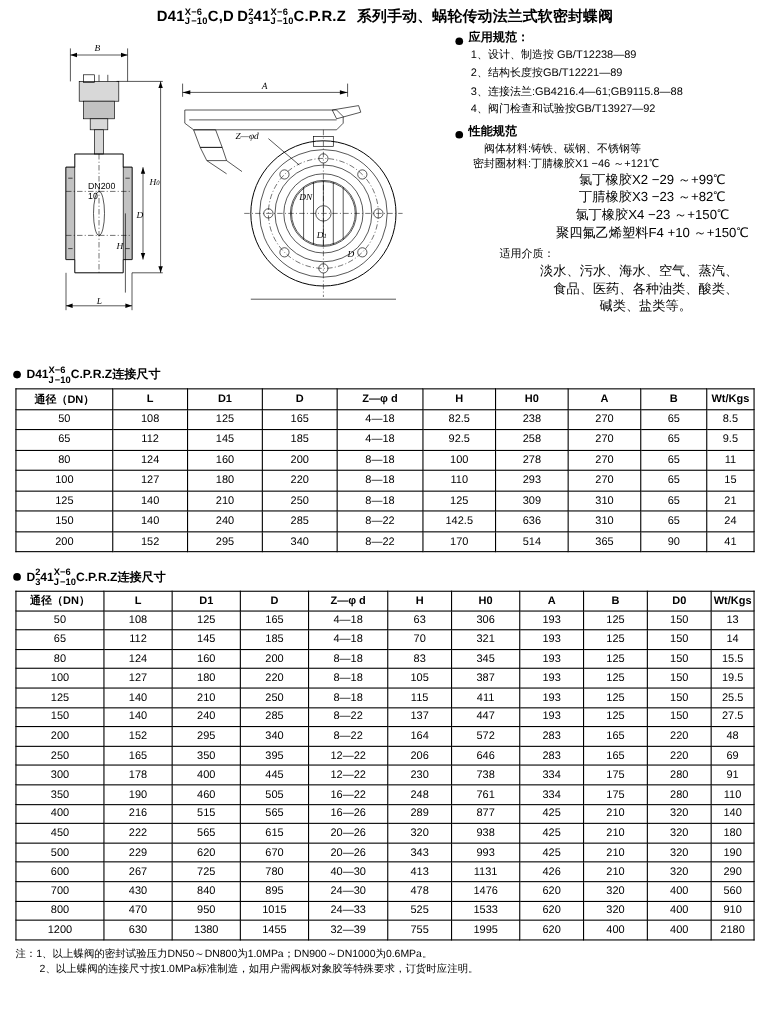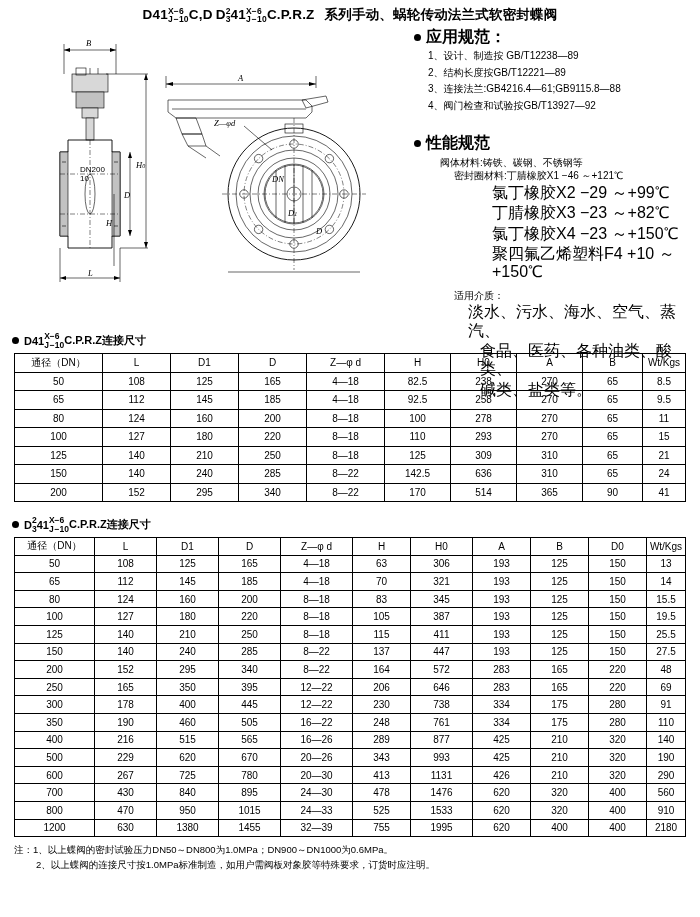--- a/index.html
+++ b/index.html
@@ -53,34 +53,34 @@
     position: relative;
   }
   .specs {
     width: 290px;
     padding-left: 4px;
     font-size: 10px;
     line-height: 1.15;
   }
   .bullet-head {
     font-weight: bold;
-    font-size: 16px;
+    font-size: 11px;
     margin: 2px 0 4px 0;
     display: flex;
-    align-items: center;
+    align-items: flex-end;
   }
   .dot {
     display: inline-block;
     width: 7px; height: 7px;
     background: #000;
     border-radius: 50%;
     margin-right: 5px;
   }
   .spec-line { margin: 0 0 5px 14px; font-size: 10px; }
-  .spec-sub { margin: 0 0 2px 40px; font-size: 16px; }
+  .spec-sub { margin: 0 0 2px 40px; font-size: 12px; text-align: center; }
   .spec-lbl { margin: 0 0 2px 14px; font-size: 10px; }
 
   
   .sect-head {
     font-weight: bold;
     font-size: 11px;
     margin: 6px 0 4px 12px;
     display: flex;
     align-items: center;
     white-space: nowrap;
@@ -93,21 +93,21 @@
     font-size: 10px;
   }
   table.dim th, table.dim td {
     border: 1px solid #000;
     text-align: center;
     padding: 0;
     height: 18px;
     font-weight: normal;
     white-space: nowrap;
   }
-  table.dim th { font-weight: normal; }
+  table.dim th { font-weight: bold; }
   table.t1 { width: 672px; }
   table.t2 { width: 672px; }
   table.t1 th, table.t1 td { height: 18.5px; }
   table.t2 th, table.t2 td { height: 17.6px; }
 
   
   .notes {
     margin: 6px 14px 0 14px;
     font-size: 9.5px;
     line-height: 1.45;
@@ -299,28 +299,28 @@
     <div class="specs">
       <div class="bullet-head">
         <span class="dot"></span>
         <span>应用规范：</span>
       </div>
       <div class="spec-line">1、设计、制造按 GB/T12238—89</div>
       <div class="spec-line">2、结构长度按GB/T12221—89</div>
       <div class="spec-line">3、连接法兰:GB4216.4—61;GB9115.8—88</div>
       <div class="spec-line">4、阀门检查和试验按GB/T13927—92</div>
 
-      <div class="bullet-head" style="margin-top:23px">
+      <div class="bullet-head" style="margin-top:8px">
         <span class="dot"></span>
         <span>性能规范</span>
       </div>
       <div class="spec-lbl" style="margin-left:26px">
         <span>阀体材料:</span><span>铸铁、碳钢、不锈钢等</span>
       </div>
-      <div class="spec-lbl" style="margin-left:40px">
+      <div class="spec-lbl" style="margin-left:16px">
         <span>密封圈材料:</span><span>丁腈橡胶X1  −46 ～+121℃</span>
       </div>
       <div class="spec-sub" style="margin-left:78px">氯丁橡胶X2  −29 ～+99℃</div>
       <div class="spec-sub" style="margin-left:78px">丁腈橡胶X3  −23 ～+82℃</div>
       <div class="spec-sub" style="margin-left:78px">氯丁橡胶X4  −23 ～+150℃</div>
       <div class="spec-sub" style="margin-left:78px">聚四氟乙烯塑料F4  +10 ～+150℃</div>
 
       <div class="spec-lbl" style="margin-top:8px;margin-left:40px">适用介质：</div>
       <div class="spec-sub" style="margin-left:54px">淡水、污水、海水、空气、蒸汽、</div>
       <div class="spec-sub" style="margin-left:66px">食品、医药、各种油类、酸类、</div>
@@ -618,38 +618,51 @@
           <td>565</td>
           <td>16—26</td>
           <td>289</td>
           <td>877</td>
           <td>425</td>
           <td>210</td>
           <td>320</td>
           <td>140</td>
         </tr>
       <tr>
+          <td>450</td>
+          <td>222</td>
+          <td>565</td>
+          <td>615</td>
+          <td>20—26</td>
+          <td>320</td>
+          <td>938</td>
+          <td>425</td>
+          <td>210</td>
+          <td>320</td>
+          <td>180</td>
+        </tr>
+      <tr>
           <td>500</td>
           <td>229</td>
           <td>620</td>
           <td>670</td>
           <td>20—26</td>
           <td>343</td>
           <td>993</td>
           <td>425</td>
           <td>210</td>
           <td>320</td>
           <td>190</td>
         </tr>
       <tr>
           <td>600</td>
           <td>267</td>
           <td>725</td>
           <td>780</td>
-          <td>20—30</td>
+          <td>40—30</td>
           <td>413</td>
           <td>1131</td>
           <td>426</td>
           <td>210</td>
           <td>320</td>
           <td>290</td>
         </tr>
       <tr>
           <td>700</td>
           <td>430</td>

